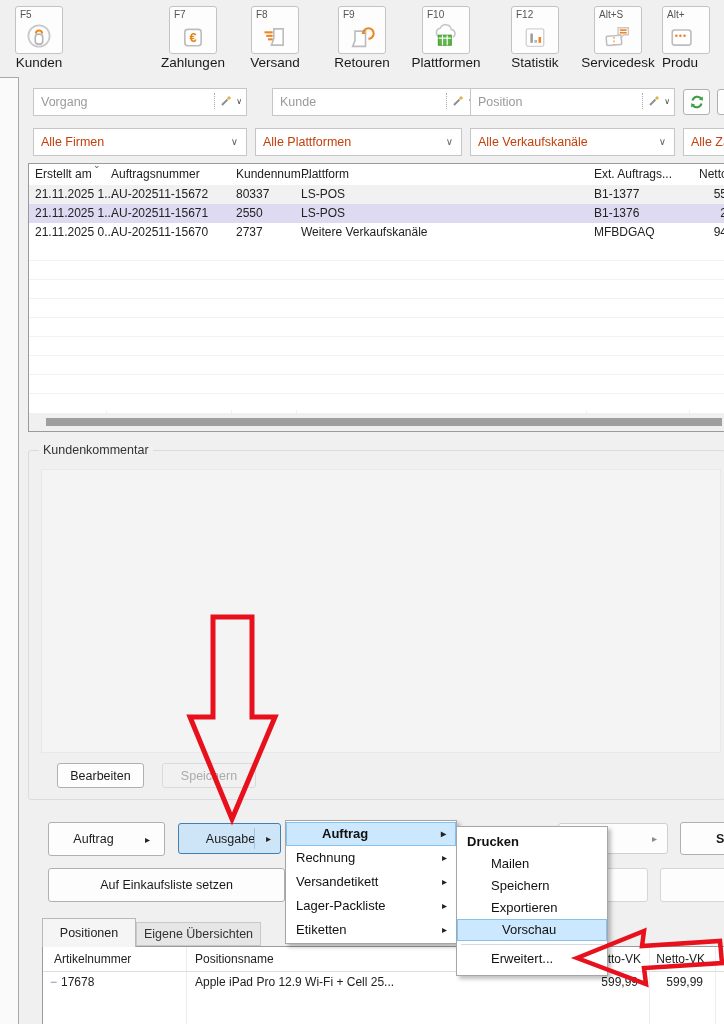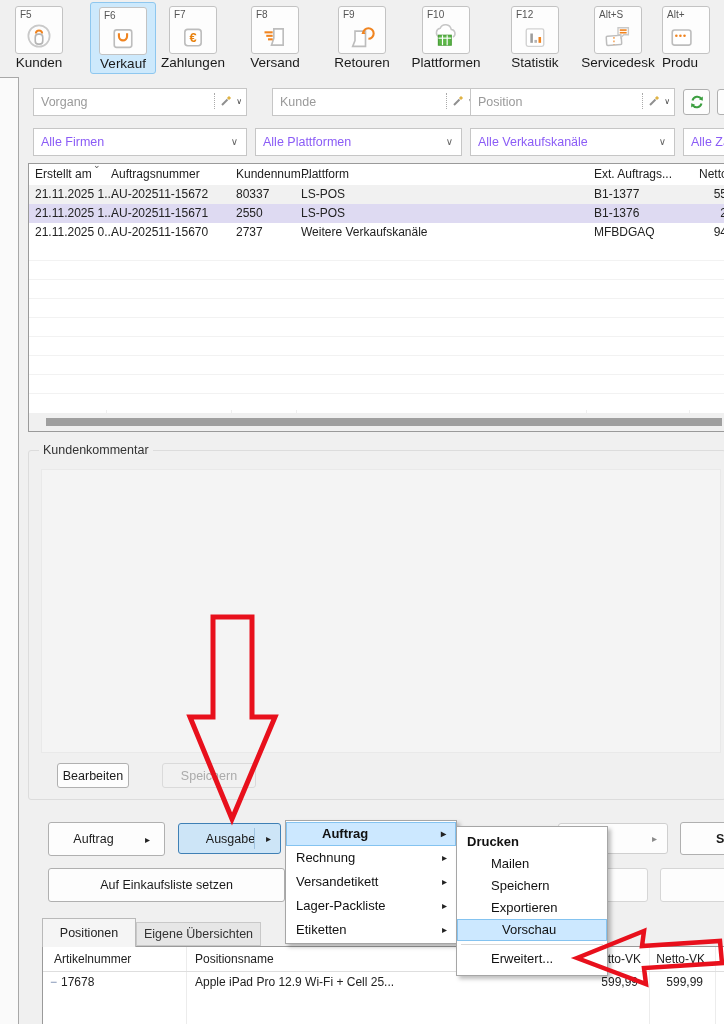--- a/index.html
+++ b/index.html
@@ -16,21 +16,21 @@
   .tb-ico{position:absolute;left:50%;transform:translateX(-50%);bottom:2px;}
   .tb-label{position:absolute;bottom:2px;width:100%;font-size:13.5px;color:#1a1a1a;}
 
   
   .f-input{position:absolute;top:88px;height:26px;background:#fff;border:1px solid #c6c6c6;}
   .f-ph{position:absolute;left:7px;top:6px;color:#9a9a9a;font-size:12.5px;}
   .f-tools{position:absolute;right:4px;top:4px;display:flex;align-items:center;gap:3px;}
   .f-dots{width:1px;height:16px;border-left:1px dotted #aaa;}
   .f-caret{font-size:8px;color:#444;}
   .dd{position:absolute;top:128px;height:26px;background:#fff;border:1px solid #c6c6c6;}
-  .dd-val{position:absolute;left:7px;top:6px;font-size:12.5px;color:#8b5cf6;}
+  .dd-val{position:absolute;left:7px;top:6px;font-size:12.5px;color:#c2410c;}
   .dd-caret{position:absolute;right:8px;top:7px;font-size:10px;color:#666;}
 
   
   #orders{position:absolute;left:28px;top:163px;width:700px;height:267px;background:#fff;border:1px solid #9a9a9a;}
   .oth{position:absolute;top:0;height:21px;line-height:21px;color:#222;}
   .o-head{position:absolute;left:0;top:0;width:100%;height:21px;border-bottom:1px solid #d9d9d9;background:#fff;}
   .o-row{position:absolute;left:0;width:100%;height:19px;line-height:19px;}
   .o-cell{position:absolute;top:0;height:19px;white-space:nowrap;}
   .o-vline{position:absolute;top:0;bottom:18px;width:1px;background:#efefef;}
   .o-empty{position:absolute;left:0;top:78px;width:100%;height:168px;
@@ -79,30 +79,20 @@
       <span class="tb-key">F5</span>
       <svg class="tb-ico" width="30" height="30" viewBox="0 0 24 24">
         <circle cx="12" cy="12" r="8.5" fill="none" stroke="#c9c9c9" stroke-width="1.4"></circle>
         <path d="M9.5 10 a2.5 2.5 0 0 1 5 0" fill="none" stroke="#f08420" stroke-width="1.6"></path>
         <rect x="9" y="10.5" width="6" height="8" rx="2.5" fill="#fff" stroke="#b5b5b5" stroke-width="1.3"></rect>
       </svg>
     </div>
     <div class="tb-label">Kunden</div>
   </div>
 
-  <div class="tb-item selected" style="left:90px;width:64px;">
-    <div class="tb-box">
-      <span class="tb-key">F6</span>
-      <svg class="tb-ico" width="28" height="28" viewBox="0 0 24 24">
-        <rect x="4.5" y="5" width="15" height="15" rx="2" fill="#fff" stroke="#bdbdbd" stroke-width="1.4"></rect>
-        <path d="M8.5 8 v2.5 a3.5 3.5 0 0 0 7 0 V8" fill="none" stroke="#f08420" stroke-width="1.8"></path>
-      </svg>
-    </div>
-    <div class="tb-label">Verkauf</div>
-  </div>
 
   <div class="tb-item" style="left:156px;width:74px;">
     <div class="tb-box">
       <span class="tb-key">F7</span>
       <svg class="tb-ico" width="28" height="28" viewBox="0 0 24 24">
         <rect x="5" y="5.5" width="14" height="14" rx="2.5" fill="#fff" stroke="#bdbdbd" stroke-width="1.4"></rect>
         <text x="12" y="16.5" font-size="11" font-weight="bold" fill="#e8820f" text-anchor="middle" font-family="Liberation Sans,sans-serif">€</text>
       </svg>
     </div>
     <div class="tb-label">Zahlungen</div>
@@ -296,21 +286,21 @@
 
     <div class="o-scroll">
       <div class="o-thumb"></div>
     </div>
   </div>
 
   <div id="commentbox">
     <span class="gb-label">Kundenkommentar</span>
     <div class="gb-area"></div>
   </div>
-  <div class="btn" style="left:57px;top:763px;width:72px;height:25px;">
+  <div class="btn" style="left:57px;top:763px;width:87px;height:25px;">
     <span>Bearbeiten</span>
   </div>
   <div class="btn disabled" style="left:162px;top:763px;width:94px;height:25px;">
     <span>Speichern</span>
   </div>
 
   <div class="btn" style="left:48px;top:822px;width:117px;height:34px;">
     <span style="margin-right:26px;">Auftrag</span>
     <span class="arr abs" style="right:14px;">▸</span>
   </div>

